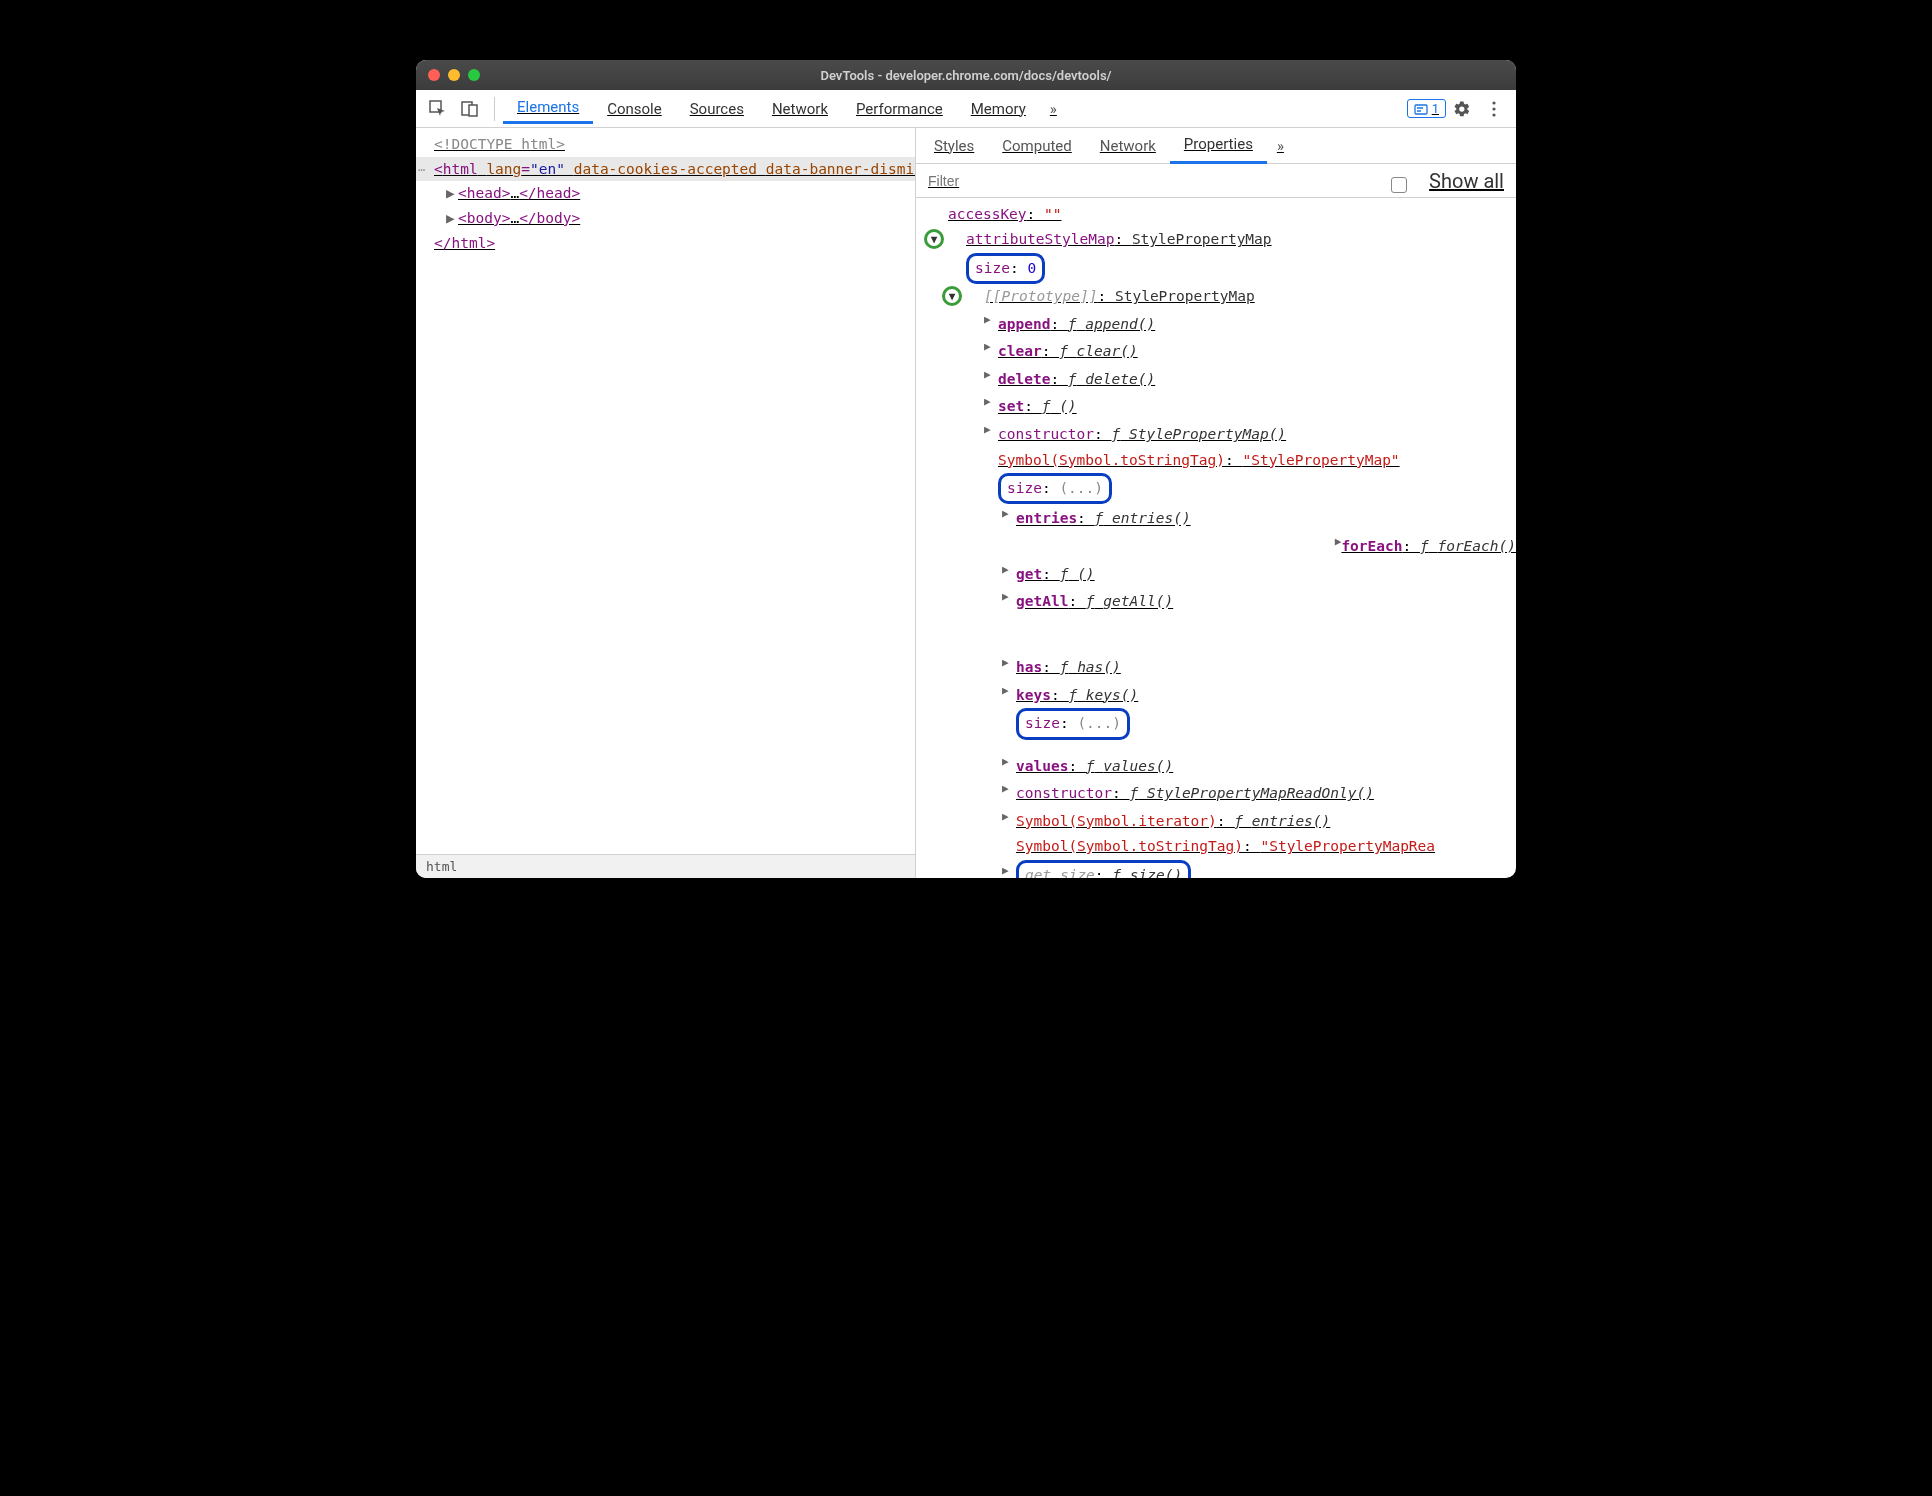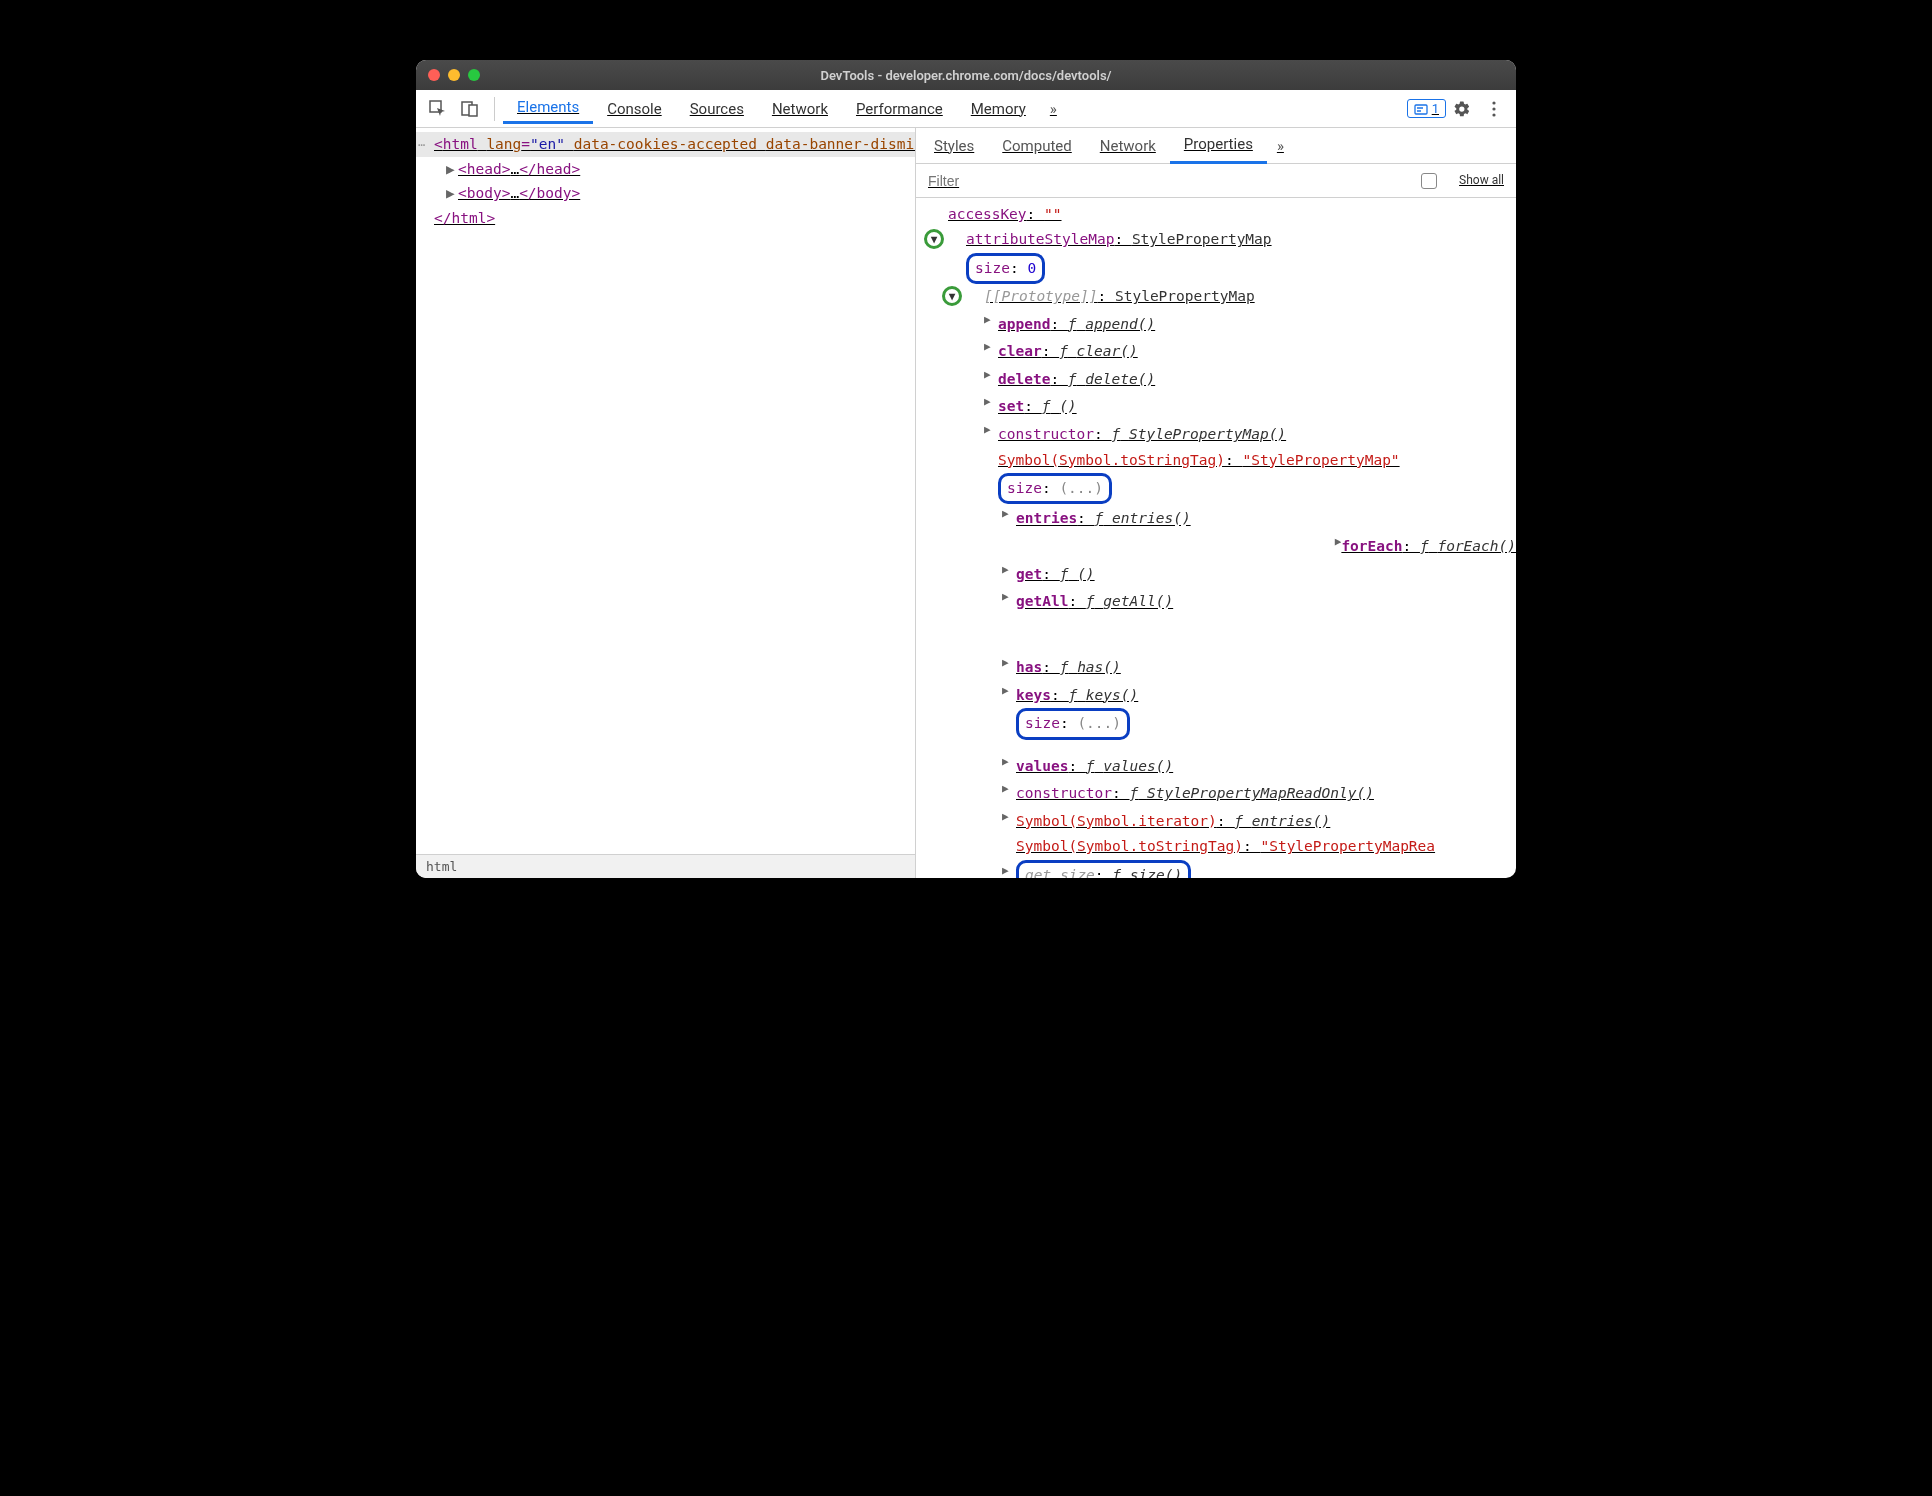--- a/index.html
+++ b/index.html
@@ -90,21 +90,21 @@
   }
   .subtab { padding:0 14px; height:36px; display:flex; align-items:center; cursor:pointer; }
   .subtab.active { color:#333; border-bottom:3px solid #1a73e8; }
   .filterbar {
     display:flex; align-items:center; height:34px; border-bottom:1px solid #d0d0d0;
     padding:0 12px; font-size:14px; color:#888; gap:12px;
   }
   .filterbar input {
     flex:1; border:none; outline:none; font-size:14px; color:#333;
   }
-  .showall { display:flex; align-items:flex-start; gap:22px; color:#333; font-size:12px; }
+  .showall { display:flex; align-items:flex-end; gap:22px; color:#333; font-size:20px; }
   .checkbox { width:16px; height:16px; border:1.5px solid #888; border-radius:3px; }
 
   .props {
     flex:1; overflow:hidden;
     font-family: Menlo, Consolas, monospace; font-size:14.5px;
     line-height:1.75; padding:4px 0 4px 10px;
   }
   .propline { white-space:nowrap; position:relative; }
   .tri { color:#666; display:inline-block; width:14px; font-size:11px; }
   .tri.down::before { content:"▼"; }
@@ -187,20 +187,21 @@
           <circle cx="2" cy="8" r="1.6" fill="#555"></circle>
           <circle cx="2" cy="14" r="1.6" fill="#555"></circle>
         </svg>
     </div>
   </div>
 
   <div class="content">
 
     <div class="left">
       <div class="dom">
+        <div class="domline"><span class="gray">&lt;!DOCTYPE html&gt;</span></div>
         <div class="domline selected" style="padding-right:6px;">
           <span class="tag">&lt;<span>html</span></span>
           <span class="attr">lang</span><span class="tag">=</span><span class="attrq">"en"</span>
           <span class="attr">data-cookies-accepted</span>
           <span class="attr">data-banner-dismissed</span>
         </div>
         <div class="domline" style="padding-left:30px;">
           <span class="collapse-tri">▶</span><span class="tag">&lt;head&gt;</span><span>…</span><span class="tag">&lt;/head&gt;</span>
         </div>
         <div class="domline" style="padding-left:30px;">

